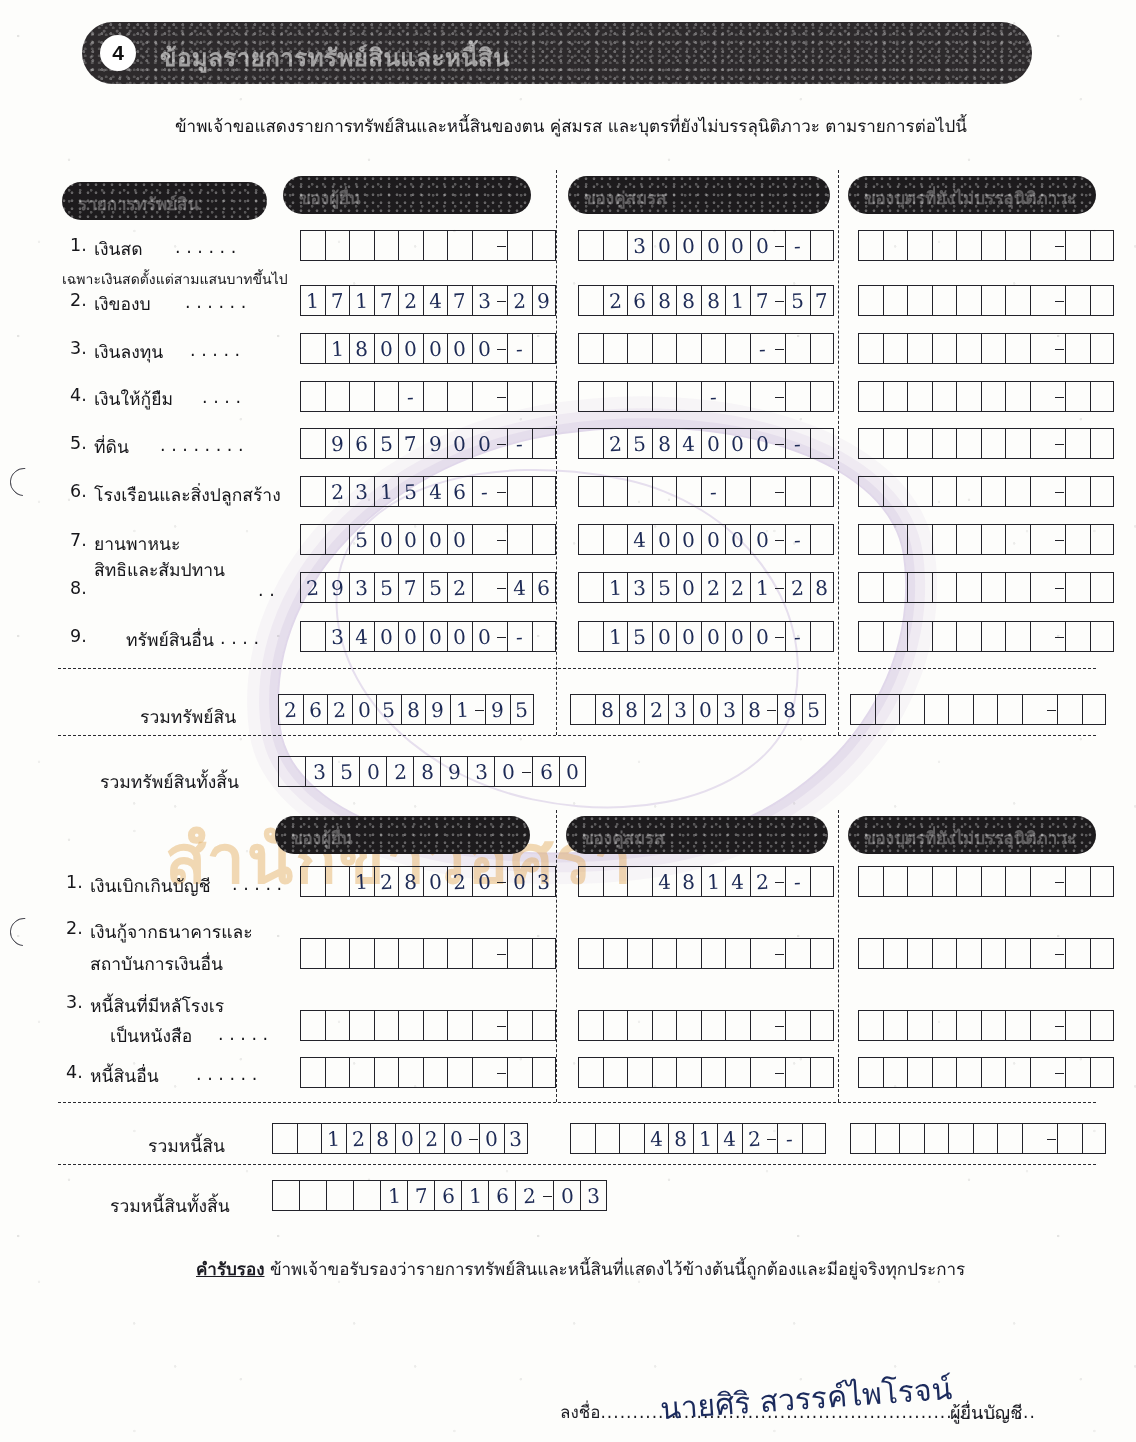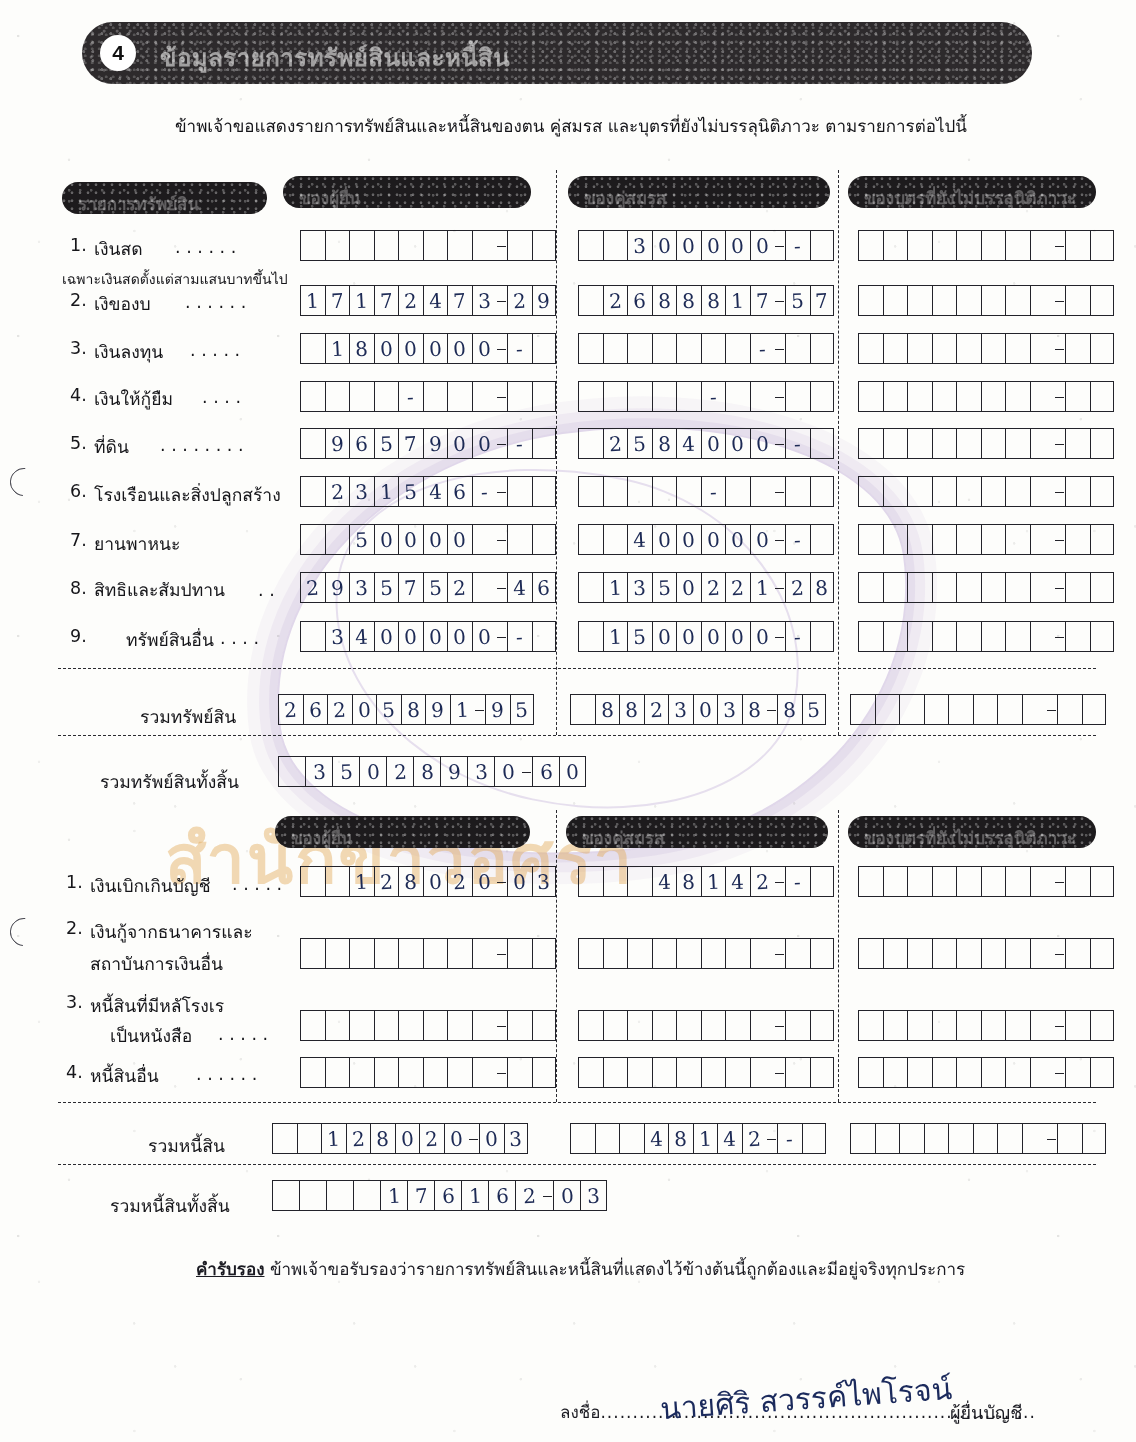--- a/index.html
+++ b/index.html
@@ -82,21 +82,21 @@
     letter-spacing:.5px;
   }
 
   .intro{
     position:absolute;left:175px;top:112px;width:800px;
     font-size:17px;color:#141418;z-index:5;
   }
 
   
   .pill{
-    position:absolute;height:32px;border-radius:20px;
+    position:absolute;height:38px;border-radius:20px;
     background:#1d1b1d;
     background-image:
       radial-gradient(circle at 25% 35%, rgba(255,255,255,.32) 0 1.1px, transparent 1.7px),
       radial-gradient(circle at 65% 75%, rgba(255,255,255,.26) 0 1.1px, transparent 1.7px);
     background-size:8px 8px,11px 11px;
     z-index:6;
   }
   .pill span{
     position:absolute;left:16px;top:8px;font-size:17px;font-weight:bold;
     color:rgba(255,255,255,.30);white-space:nowrap;
@@ -633,21 +633,21 @@
     <div class="cell"></div>
       <div class="cell"></div>
     <div class="cell"></div>
       <div class="cell"></div>
     <div class="dash"></div>
     <div class="cell"></div>
       <div class="cell"></div>
   </div>
 
   <div class="rowlabel" style="left:70px;top:578px;">8.</div>
-  <div class="rowlabel" style="left:94px;top:576px;">สิทธิและสัมปทาน</div>
+  <div class="rowlabel" style="left:94px;top:556px;">สิทธิและสัมปทาน</div>
   <div class="rowlabel" style="left:258px;top:580px;">. .</div>
   <div class="boxes" style="left:300px;top:572px;">
     <div class="cell">
         <span class="digit">2</span>
       </div>
     <div class="cell">
         <span class="digit">9</span>
       </div>
     <div class="cell">
         <span class="digit">3</span>

